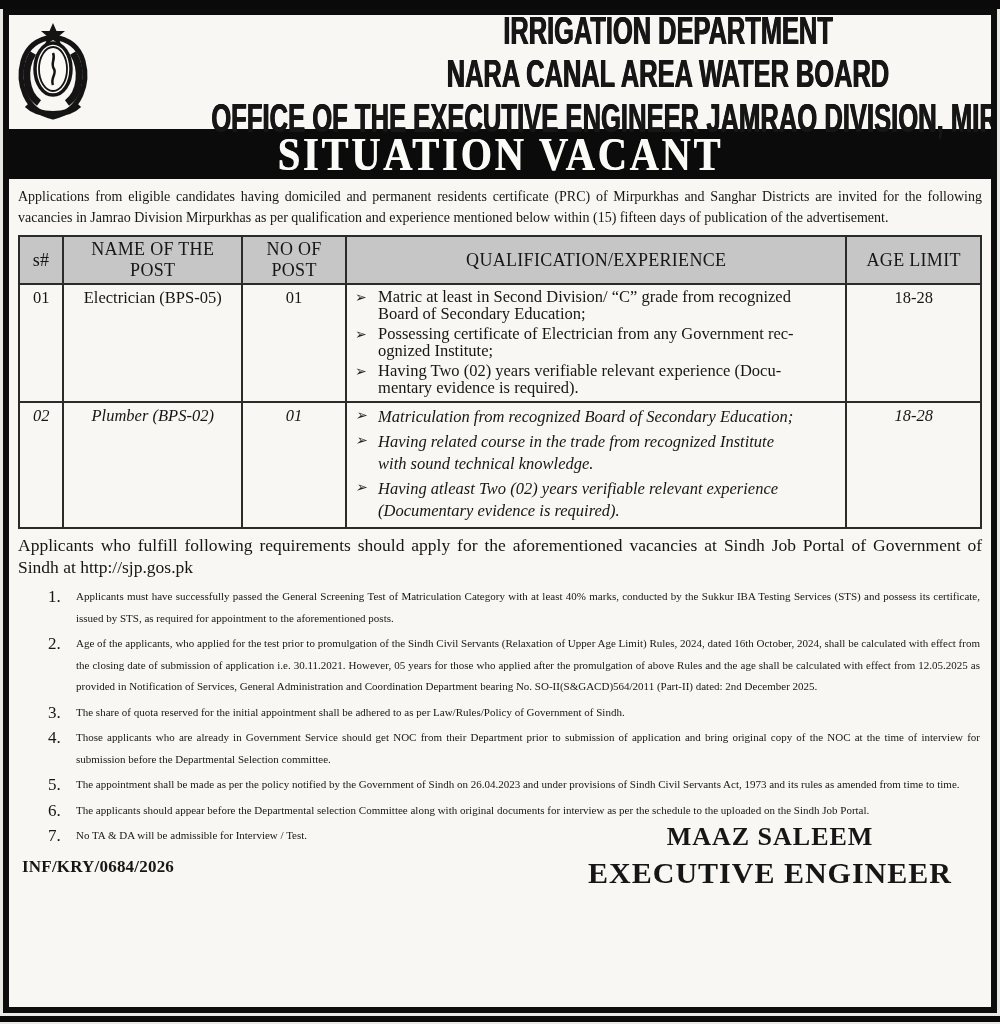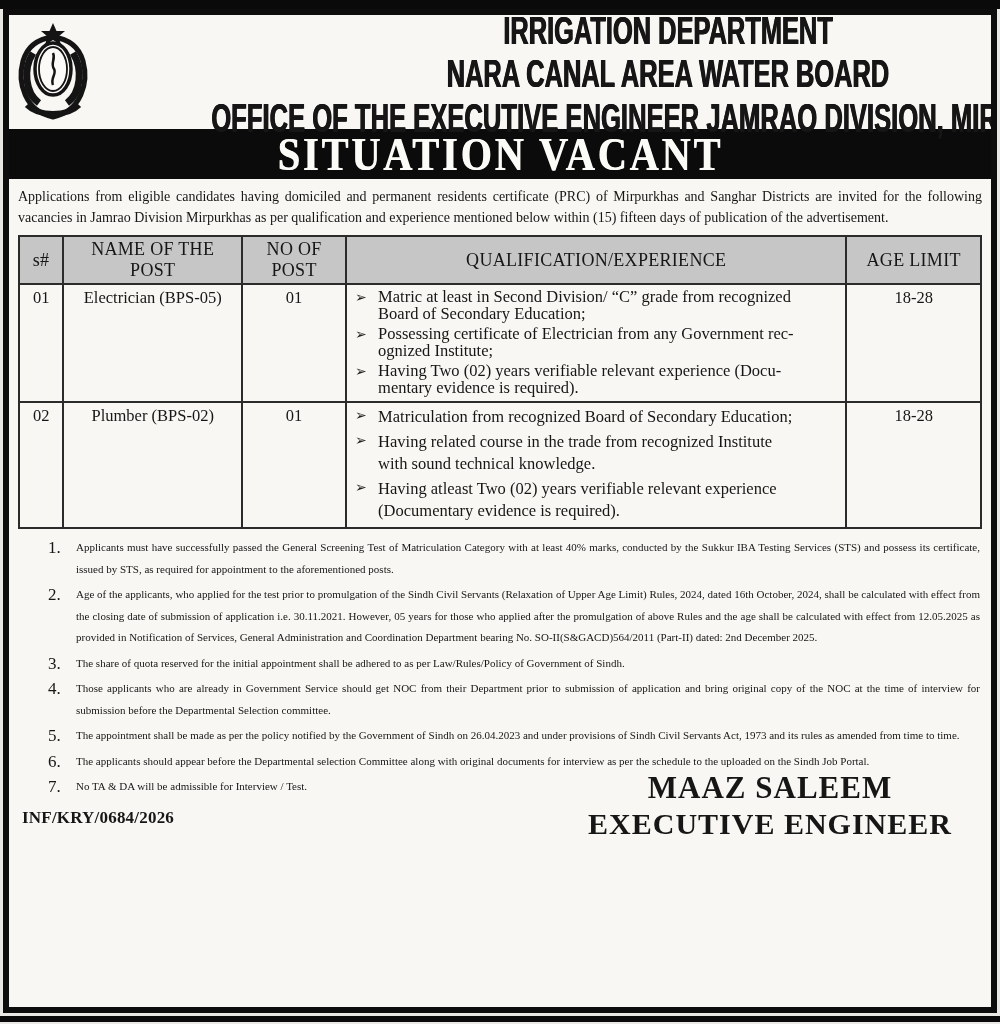--- a/index.html
+++ b/index.html
@@ -48,39 +48,39 @@
   }
   table.posts td { vertical-align:top; font-size:16.5px; padding:3px 0; }
   .col-sno { width:4.6%; } .col-post { width:18.6%; } .col-num { width:10.8%; }
   .col-qual { width:52%; } .col-age { width:14%; }
   td.c { text-align:center; }
   .qual-cell { padding:2px 4px 2px 8px !important; }
   .bullet-row { display:flex; gap:9px; margin:1px 0 3px 0; }
   .bullet-row .mark { flex:0 0 14px; font-size:14px; padding-top:1px; color:#222; }
   .bullet-row .btxt { flex:1; text-align:justify; line-height:17px; white-space:pre-line; }
   .row1 td { height:113px; }
-  .row2 td { height:120px; }
+  .row2 td { height:120px;font-style:italic; }
   .row2 .btxt { line-height:22px; }
 
   .apply-note { margin-top:5px; font-size:17.5px; line-height:22px; text-align:justify; }
 
   .reqs { margin-top:8px; }
   .req { display:flex; margin:0 0 4px 0; padding-left:30px; }
   .req .num { flex:0 0 28px; font-size:17px; line-height:21.5px; }
   .req .rtxt { flex:1; font-size:11px; line-height:21.5px; text-align:justify; padding-right:2px; }
 
   
   .footer { position:relative; height:88px; margin-top:2px; }
   .ref-no { font-weight:700; font-size:17px; padding:6px 0 0 4px; letter-spacing:0.2px; }
 
   .signature {
     position:absolute; right:2px; top:-32px; width:420px; text-align:center;
     font-weight:700; letter-spacing:1px;
   }
-  .sig-name { font-size:31px; line-height:36px; }
+  .sig-name { font-size:26px; line-height:36px; }
   .sig-title { font-size:30px; line-height:35px; }
 
   .bottom-strip { height:6px; background:#0a0a0a; margin-top:3px; }
 </style>
 </head>
 <body>
 
 <div class="top-strip"></div>
 
 <div class="ad">
@@ -175,20 +175,21 @@
               <span class="mark">➢</span>
               <span class="btxt">Having atleast Two (02) years verifiable relevant experience
 (Documentary evidence is required).</span>
             </div>
           </td>
           <td class="c">18-28</td>
         </tr>
       </tbody>
     </table>
 
+    <p class="apply-note">Applicants who fulfill following requirements should apply for the aforementioned vacancies at Sindh Job Portal of Government of Sindh at http://sjp.gos.pk</p>
 
     <div class="reqs">
       <div class="req">
         <span class="num">1.</span>
         <span class="rtxt">Applicants must have successfully passed the General Screening Test of Matriculation Category with at least 40% marks, conducted by the Sukkur IBA Testing Services (STS) and possess its certificate, issued by STS, as required for appointment to the aforementioned posts.</span>
       </div>
       <div class="req">
         <span class="num">2.</span>
         <span class="rtxt">Age of the applicants, who applied for the test prior to promulgation of the Sindh Civil Servants (Relaxation of Upper Age Limit) Rules, 2024, dated 16th October, 2024, shall be calculated with effect from the closing date of submission of application i.e. 30.11.2021. However, 05 years for those who applied after the promulgation of above Rules and the age shall be calculated with effect from 12.05.2025 as provided in Notification of Services, General Administration and Coordination Department bearing No. SO-II(S&amp;GACD)564/2011 (Part-II) dated: 2nd December 2025.</span>
       </div>

